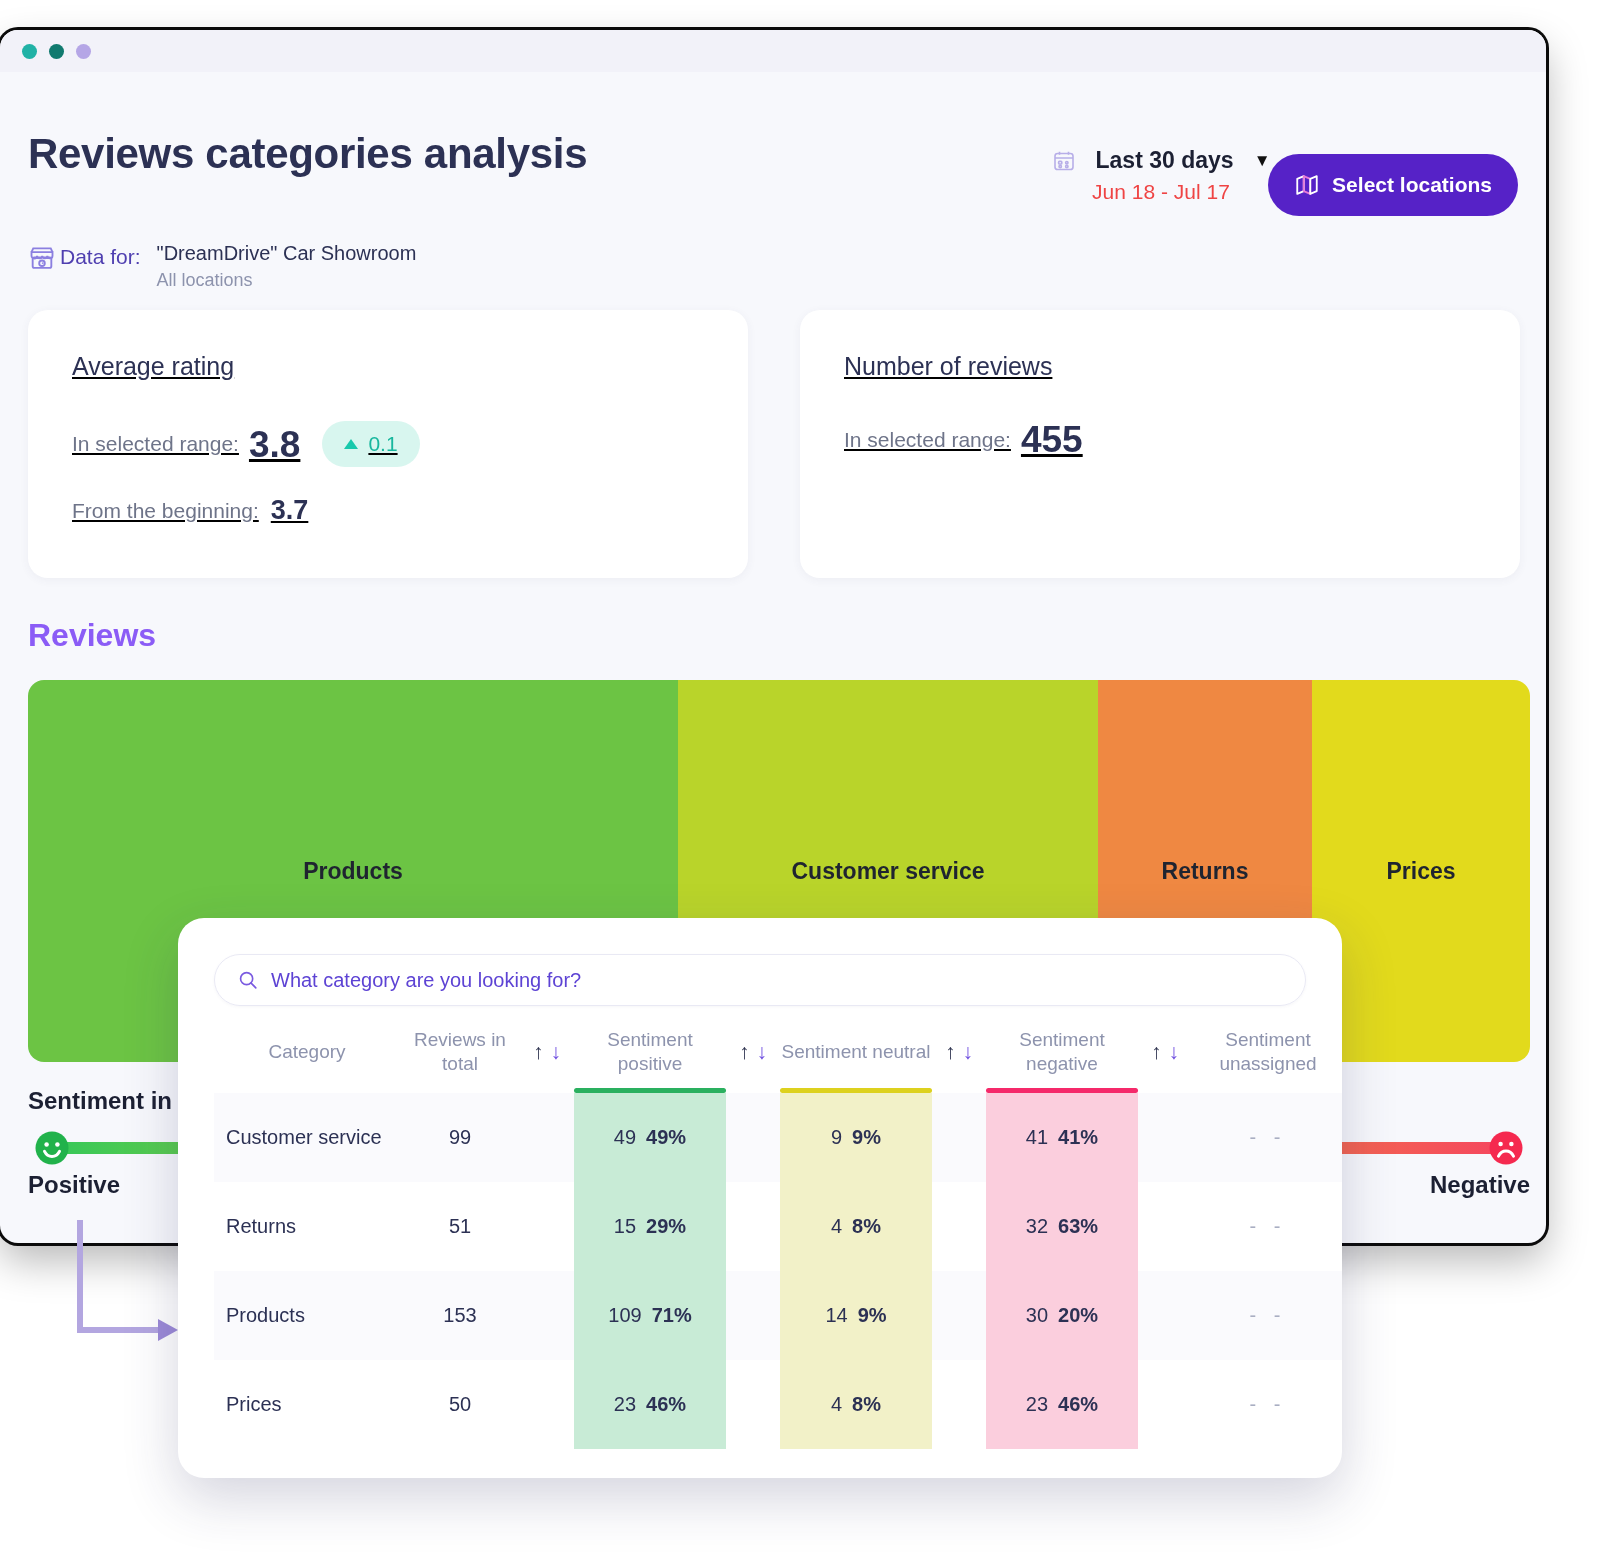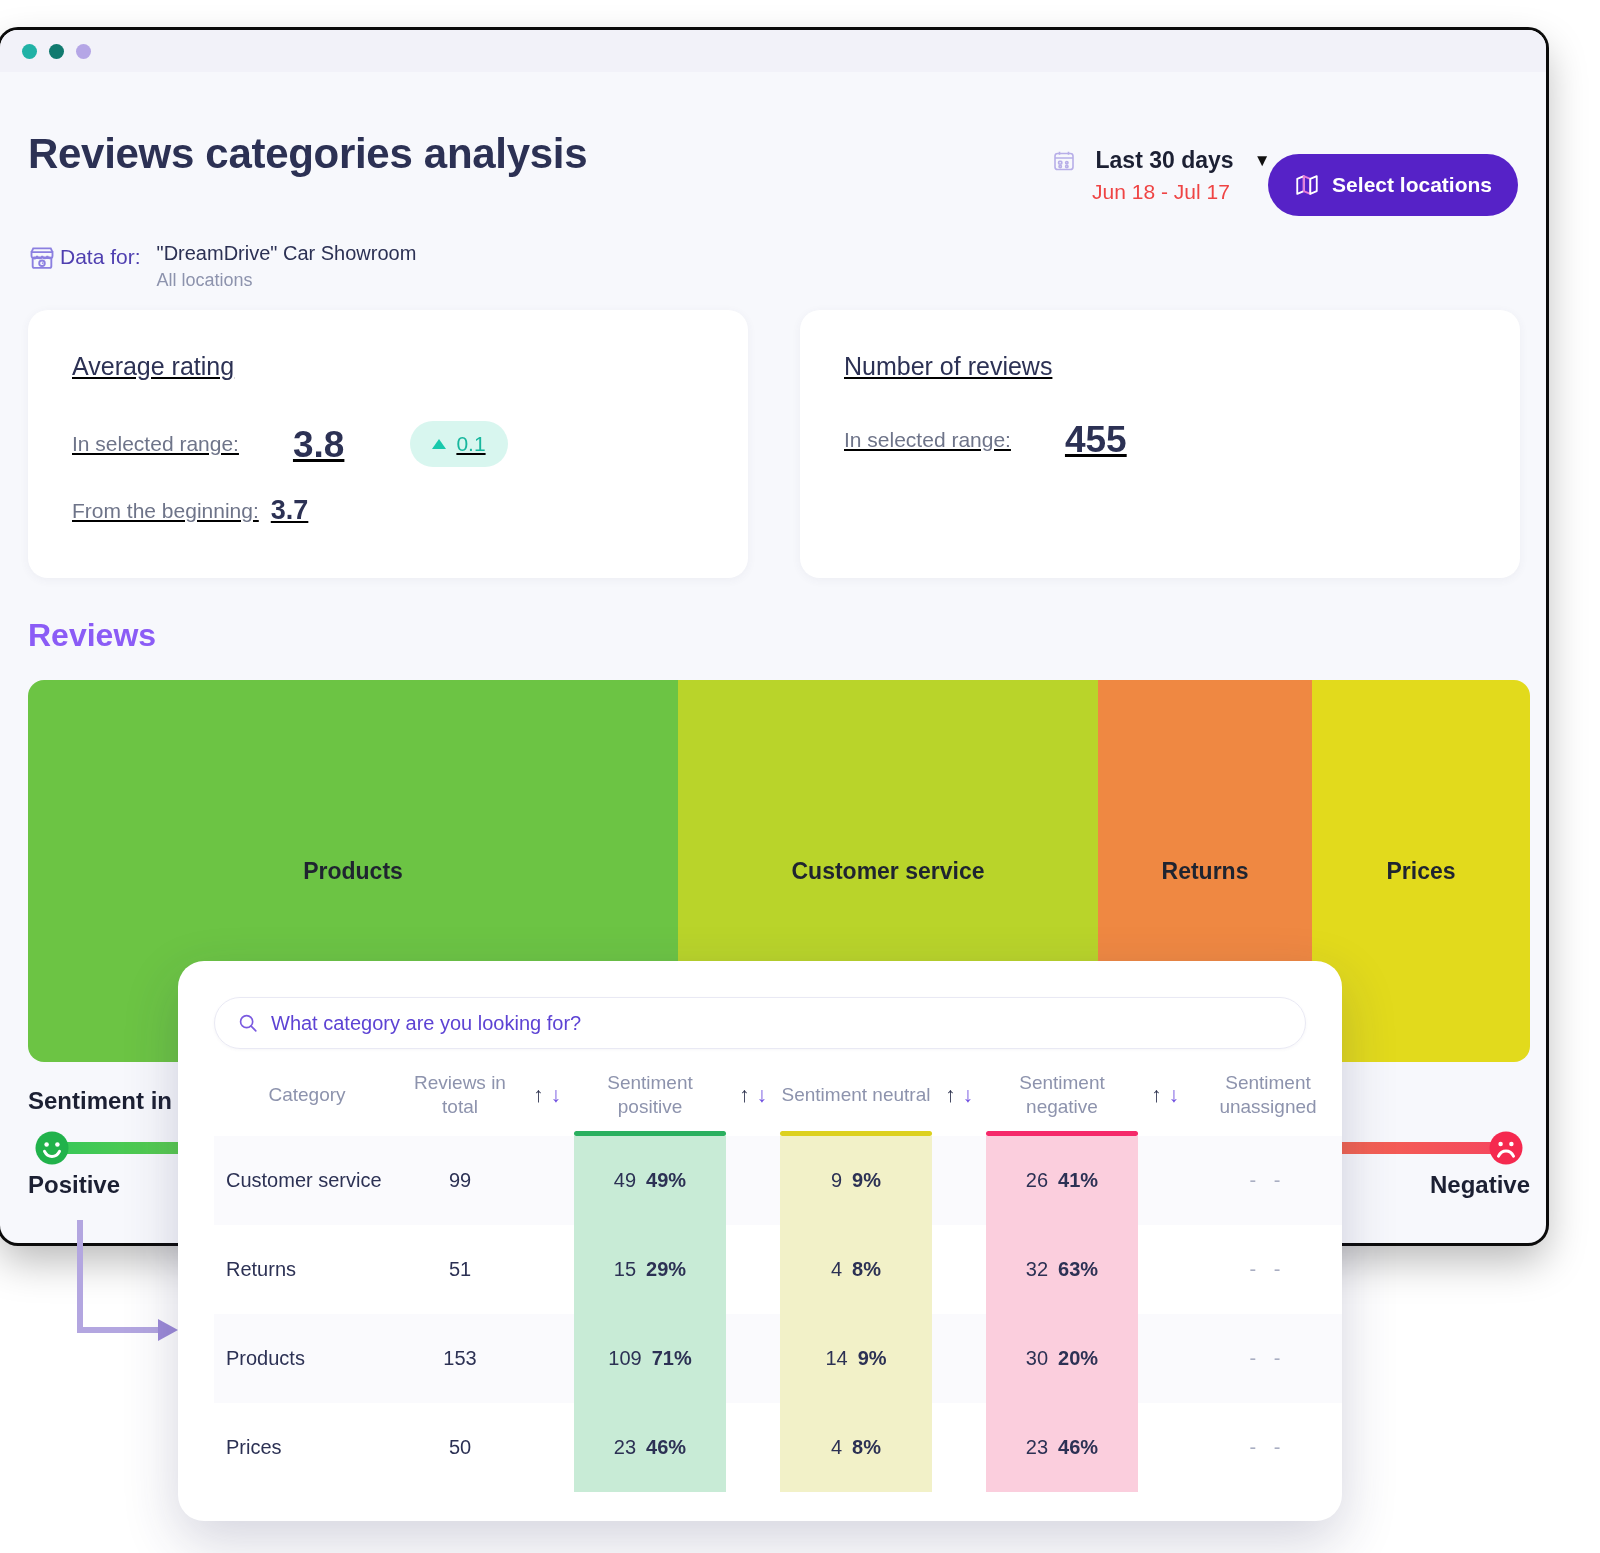--- a/index.html
+++ b/index.html
@@ -77,21 +77,21 @@
   
   .cards { position: absolute; left: 28px; top: 238px; display: flex; gap: 52px; }
   .card {
     width: 720px; height: 268px;
     background: #fff; border-radius: 20px;
     box-shadow: 0 2px 10px rgba(60,60,110,.06);
     padding: 42px 44px;
     text-decoration: underline;
   }
   .card-title { font-size: 25px; color: #2c3154; }
-  .card-row { display: flex; align-items: center; margin-top: 40px; gap: 44px; }
+  .card-row { display: flex; align-items: center; margin-top: 40px; }
   .card-label { font-size: 21px; color: #6e7489; }
   .card-big { font-size: 37px; font-weight: bold; color: #2c3154; margin-left: 10px; line-height: 1; }
   .delta {
     margin-left: 22px; height: 46px; padding: 0 22px;
     background: #d8f6ef; border-radius: 23px;
     display: flex; align-items: center; gap: 10px;
   }
   .delta-tri { width: 0; height: 0; border-left: 7px solid transparent; border-right: 7px solid transparent; border-bottom: 10px solid #18c9ac; }
   .delta-val { font-size: 21px; color: #18b79e; }
   .card-row2 { display: flex; align-items: center; margin-top: 28px; gap: 12px; }
@@ -132,21 +132,20 @@
   .connector { position: absolute; left: 74px; top: 1218px; width: 110px; height: 130px; pointer-events: none; }
 
   
   .panel {
     position: absolute; left: 178px; top: 918px;
     width: 1164px; height: 560px;
     background: #fff; border-radius: 26px;
     box-shadow: 0 20px 55px rgba(40,40,90,.20);
     padding: 36px 36px 0 36px;
     overflow: hidden;
-    margin-top: 43px;
   }
   .searchbox {
     height: 52px; border: 1px solid #e9e9f4; border-radius: 26px;
     display: flex; align-items: center; gap: 12px; padding: 0 22px;
     box-shadow: 0 1px 3px rgba(70,70,120,.05);
   }
   .search-icon { width: 22px; height: 22px; flex: none; }
   .search-placeholder { font-size: 20px; color: #5d43d4; }
 
   table.cats { width: 100%; border-collapse: collapse; margin-top: 22px; table-layout: fixed; }
@@ -401,21 +400,21 @@
           <td></td>
           <td class="chip cell-neu">
             <span class="chip-inner">
               <span>9</span>
               <b>9%</b>
             </span>
           </td>
           <td></td>
           <td class="chip cell-neg">
             <span class="chip-inner">
-              <span>26</span>
+              <span>41</span>
               <b>41%</b>
             </span>
           </td>
           <td></td>
           <td class="un">- -</td>
 
         </tr>
 
         <tr class="row">
           <td class="cat">Returns</td>

